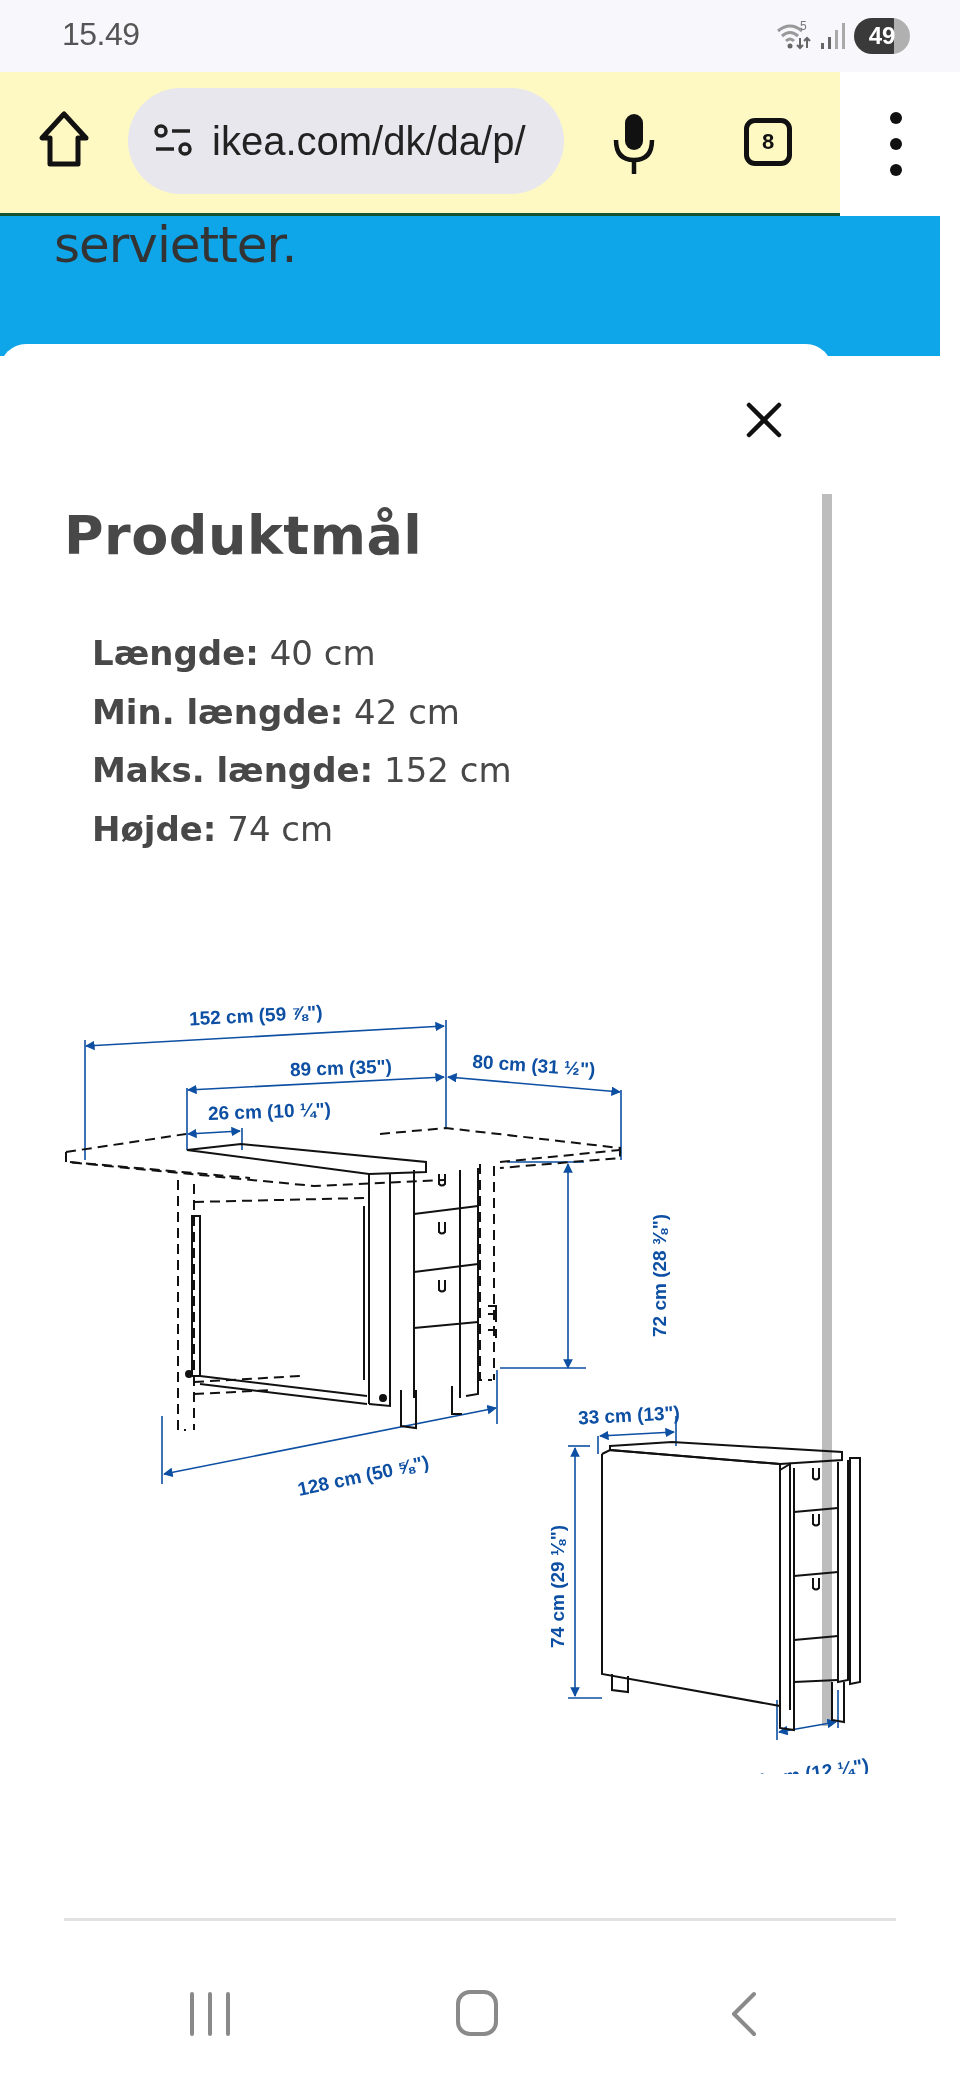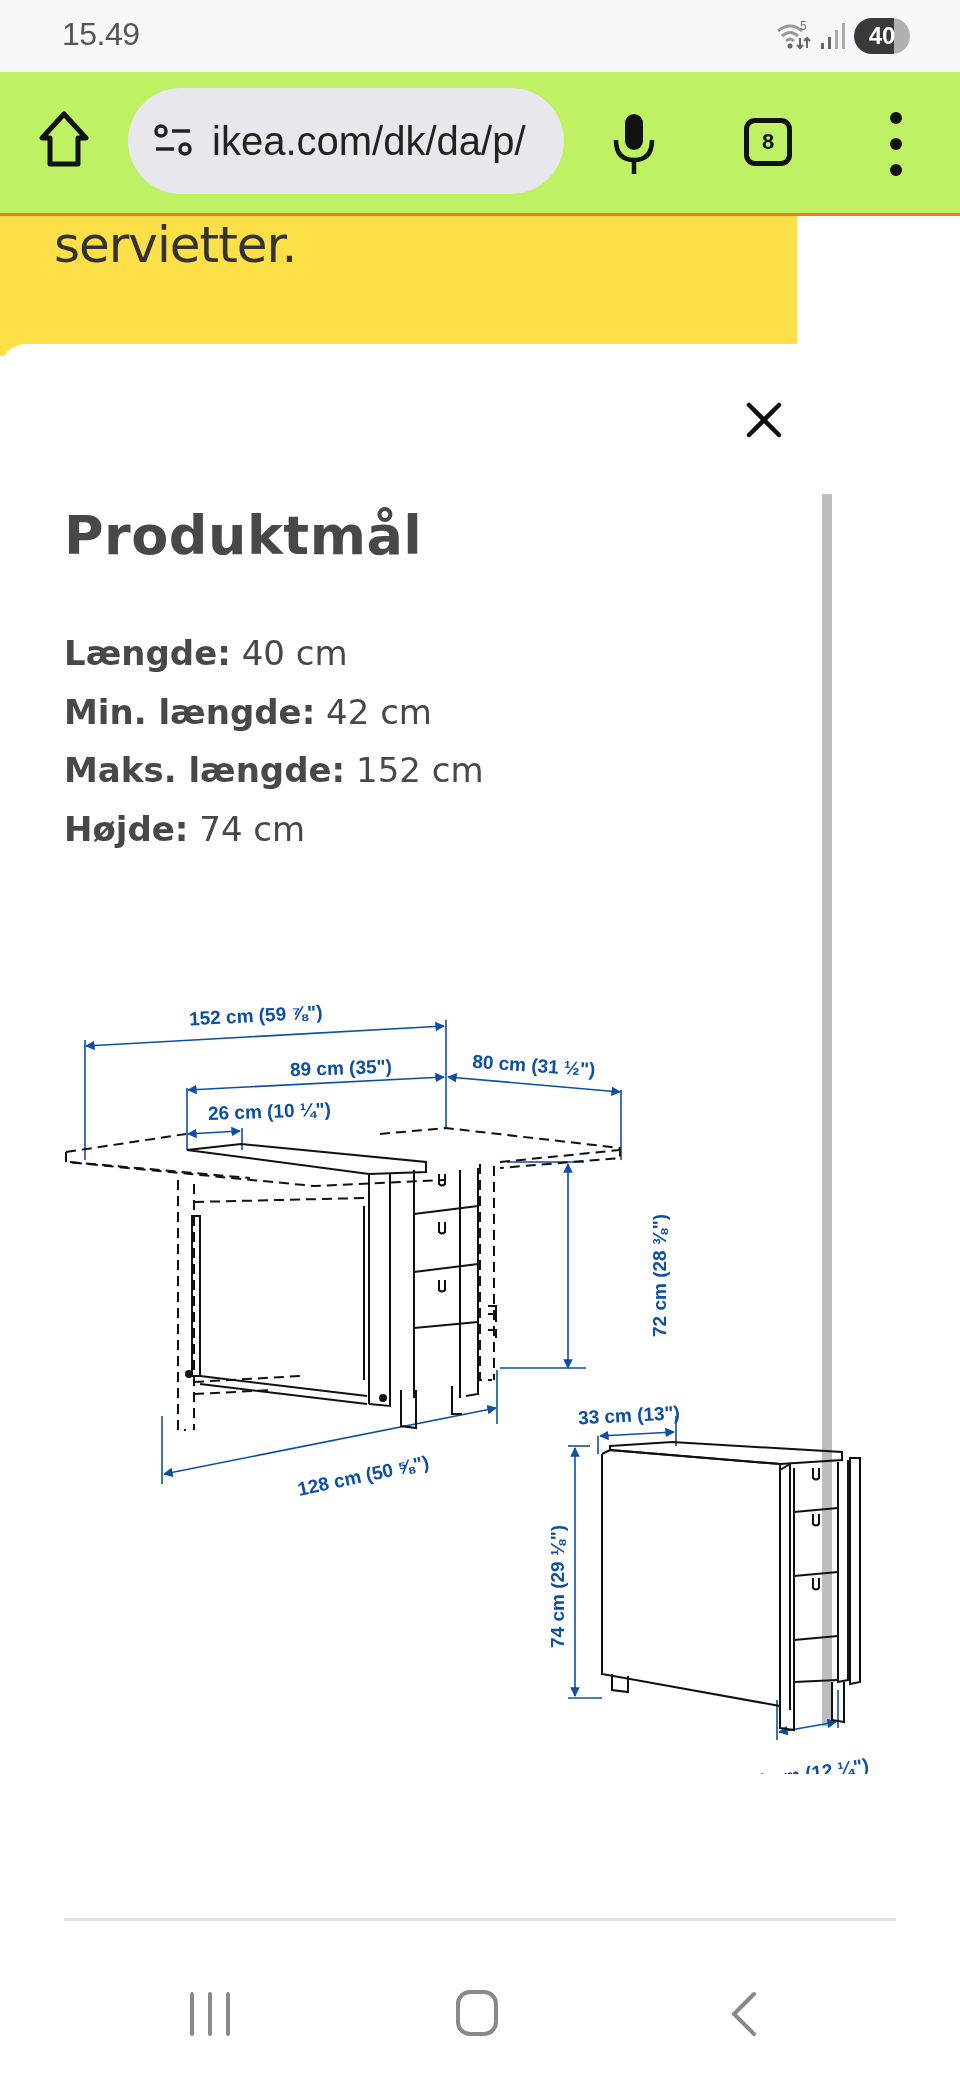--- a/index.html
+++ b/index.html
@@ -6,43 +6,43 @@
   html, body { width: 960px; height: 2080px; overflow: hidden; background: #fff; }
   body { position: relative; font-family: "DejaVu Sans", "Liberation Sans", sans-serif; color: #484848; }
 
   
   .status-bar { position: absolute; top: 0; left: 0; width: 960px; height: 72px; background: #f8f7fc; padding-left: 21px; }
   .status-time { position: absolute; left: 62px; top: 16px; font-size: 32px; color: #555; font-family: "Liberation Sans", sans-serif; letter-spacing: -0.5px; }
   .status-icons { position: absolute; right: 50px; top: 18px; display: flex; align-items: center; gap: 8px; }
   .battery { width: 56px; height: 36px; border-radius: 18px; background: linear-gradient(90deg, #3a3a3a 0 72%, #b0b0b0 72% 100%); color: #fff; font-weight: bold; font-size: 24px; display: flex; align-items: center; justify-content: center; font-family: "Liberation Sans", sans-serif; }
 
   
-  .toolbar { position: absolute; top: 72px; left: 0; width: 960px; height: 144px; background: #bef264; border-bottom: 3px solid #f97316; }
+  .toolbar { position: absolute; top: 72px; left: 0; width: 840px; height: 144px; background: #fef9c3; border-bottom: 3px solid #14532d; }
   .tb-home { position: absolute; left: 36px; top: 36px; width: 56px; height: 64px; }
   .url-pill { position: absolute; left: 128px; top: 16px; width: 436px; height: 106px; border-radius: 53px; background: #e8e7ee; display: flex; align-items: center; padding-left: 24px; }
   .url-tune { width: 44px; height: 40px; margin-right: 16px; }
   .url-text { font-family: "Liberation Sans", sans-serif; font-size: 40px; color: #222; white-space: nowrap; overflow: hidden; width: 350px; }
   .tb-mic { position: absolute; left: 612px; top: 40px; width: 44px; height: 64px; }
   .tb-tabs { position: absolute; left: 744px; top: 46px; width: 48px; height: 48px; border: 5px solid #111; border-radius: 11px; display: flex; align-items: center; justify-content: center; font-size: 22px; font-weight: bold; color: #111; font-family: "Liberation Sans", sans-serif; }
   .tb-menu { position: absolute; left: 884px; top: 40px; width: 24px; height: 64px; display: flex; flex-direction: column; justify-content: space-between; align-items: center; }
   .tb-menu span { width: 12px; height: 12px; border-radius: 50%; background: #111; display: block; }
 
   
-  .page-behind { position: absolute; top: 216px; left: 0; width: 797px; height: 140px; background: #fde047; padding-left: 7px; }
+  .page-behind { position: absolute; top: 216px; left: 0; width: 940px; height: 140px; background: #0ea5e9; padding-left: 7px; }
   .page-behind-text { position: absolute; left: 54px; top: 0px; font-size: 50px; color: #333; font-family: "DejaVu Sans", sans-serif; letter-spacing: -1px; }
 
   
   .sheet { position: absolute; top: 344px; left: 0; width: 832px; height: 1610px; background: #fff; border-radius: 26px 26px 0 0; }
   .close-btn { position: absolute; right: 40px; top: 48px; width: 56px; height: 56px; display: flex; align-items: center; justify-content: center; }
   .sheet-scrollbar { position: absolute; right: 0; top: 150px; width: 10px; height: 1232px; background: #bdbdbd; }
 
   .title { position: absolute; left: 64px; top: 160px; font-size: 54px; font-weight: bold; color: #484848; font-family: "DejaVu Sans", sans-serif; letter-spacing: 0.5px; }
   .dims { position: absolute; left: 64px; top: 280px; list-style: none; }
   .dims li { font-size: 34px; line-height: 58.5px; color: #484848; white-space: nowrap; }
-  .dims .lbl { font-weight: bold; }
+  .dims .lbl { font-weight: bold; margin-left: 28px; }
 
   .diagram { position: absolute; left: 64px; top: 640px; width: 830px; height: 790px; }
   .divider { position: absolute; left: 64px; top: 1574px; width: 832px; height: 3px; background: #e2e2e2; }
 
   
   .navbar { position: absolute; left: 0; top: 1954px; width: 960px; height: 126px; background: #fff; }
   .nav-recents { position: absolute; left: 190px; top: 38px; width: 40px; height: 44px; display: flex; justify-content: space-between; }
   .nav-recents span { width: 4px; height: 100%; background: #8a8a8a; border-radius: 2px; display: block; }
   .nav-home { position: absolute; left: 456px; top: 36px; width: 42px; height: 46px; border: 4px solid #8a8a8a; border-radius: 14px; }
   .nav-back { position: absolute; left: 728px; top: 36px; width: 32px; height: 48px; }
@@ -60,21 +60,21 @@
       <circle cx="14" cy="26" r="2.5" fill="#666"></circle>
       <text x="24" y="10" font-size="12" fill="#777" font-family="Liberation Sans, sans-serif">5</text>
       <path d="M24 18 v10 M21 25 l3 3 l3 -3 M31 28 v-10 M28 21 l3 -3 l3 3" stroke="#666" stroke-width="2" fill="none"></path>
     </svg>
     <svg width="26" height="30" viewBox="0 0 26 30">
       <rect x="1" y="22" width="3" height="6" fill="#666"></rect>
       <rect x="8" y="16" width="3" height="12" fill="#666"></rect>
       <rect x="15" y="9" width="3" height="19" fill="#aaa"></rect>
       <rect x="22" y="2" width="3" height="26" fill="#aaa"></rect>
     </svg>
-    <div class="battery">40</div>
+    <div class="battery">49</div>
   </div>
 </div>
 
 <div class="toolbar">
   <svg class="tb-home" viewBox="0 0 56 64">
     <path d="M28 6 L6 30 H14 V56 H42 V30 H50 Z" fill="none" stroke="#111" stroke-width="5" stroke-linejoin="round"></path>
   </svg>
   <div class="url-pill">
     <svg class="url-tune" viewBox="0 0 44 40">
       <circle cx="9" cy="10" r="5" fill="none" stroke="#222" stroke-width="3.5"></circle>

